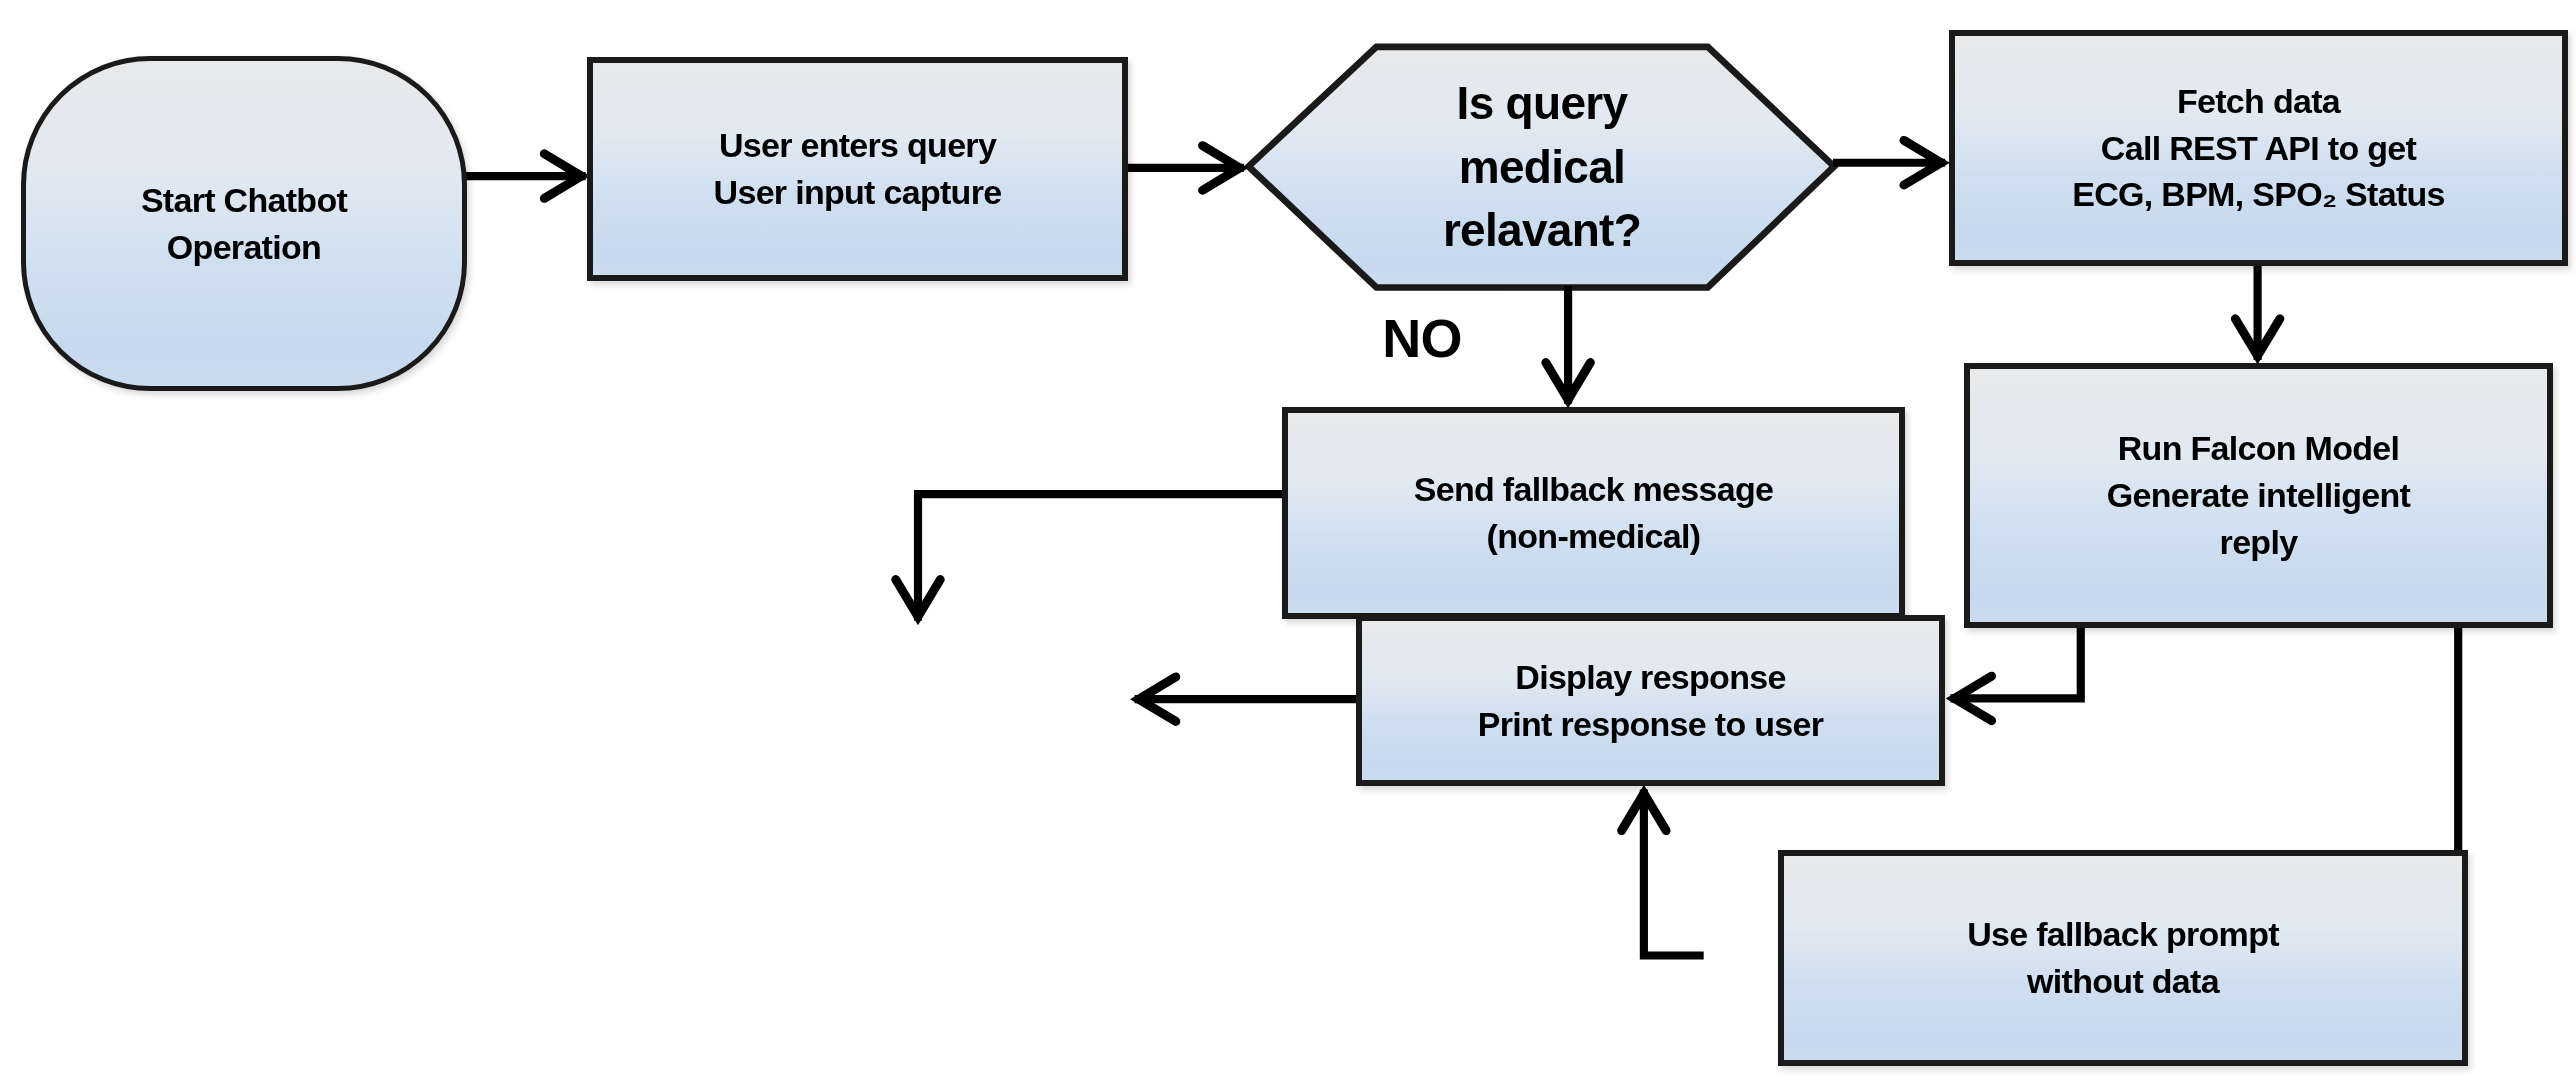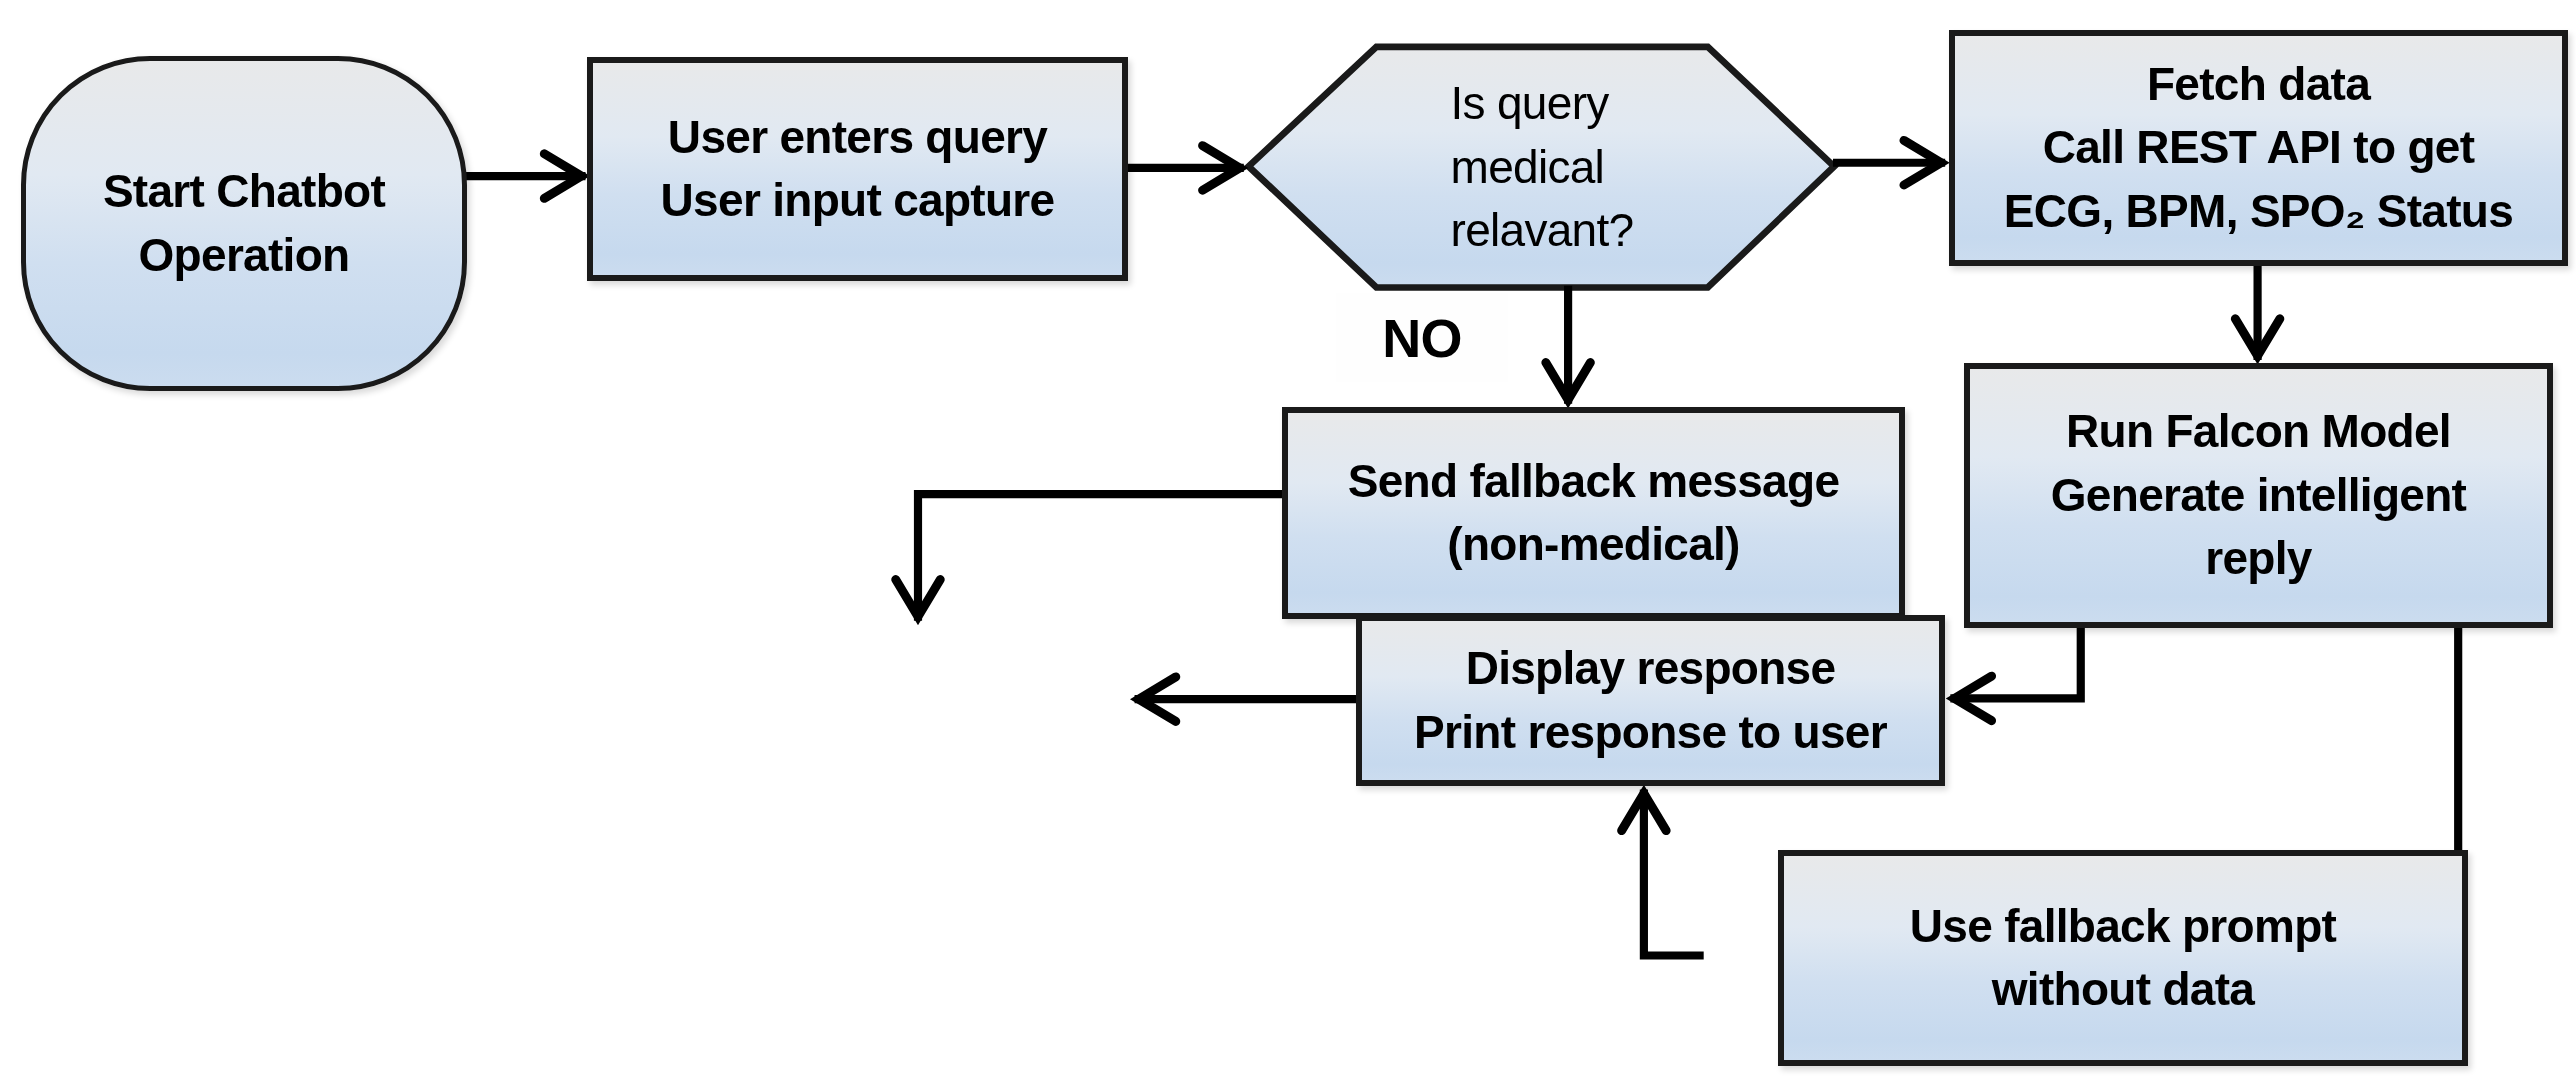--- a/index.html
+++ b/index.html
@@ -22,32 +22,32 @@
     position: absolute;
     box-sizing: border-box;
     background: linear-gradient(180deg, #e8e9ea 0%, #e1e9f2 35%, #d0dff0 62%, #c6d9ee 90%, #cbdcef 100%);
     border: 6.7px solid #1a1a1a;
     display: flex;
     align-items: center;
     justify-content: center;
     text-align: center;
     color: #000;
     font-weight: 700;
-    font-size: 46px;
+    font-size: 34px;
     line-height: 1.38;
     letter-spacing: -0.7px;
     box-shadow: 3px 3.7px 6px rgba(0,0,0,0.15);
   }
   .node-text { white-space: pre-line; }
   .stadium { border-width: 5.2px; }
   .hexagon-text {
     position: absolute;
     display: flex; align-items: center; justify-content: center;
-    text-align: left;
-    color: #000; font-weight: 400; font-size: 46px;
+    text-align: center;
+    color: #000; font-weight: 700; font-size: 46px;
     line-height: 1.38; letter-spacing: -0.7px;
   }
   .edge-label {
     position: absolute;
     display: flex; align-items: center; justify-content: center;
     color: #000; font-weight: 700; font-size: 54px;
     letter-spacing: -0.7px;
   }
   .no-patch { background: #fefefe; }
 

